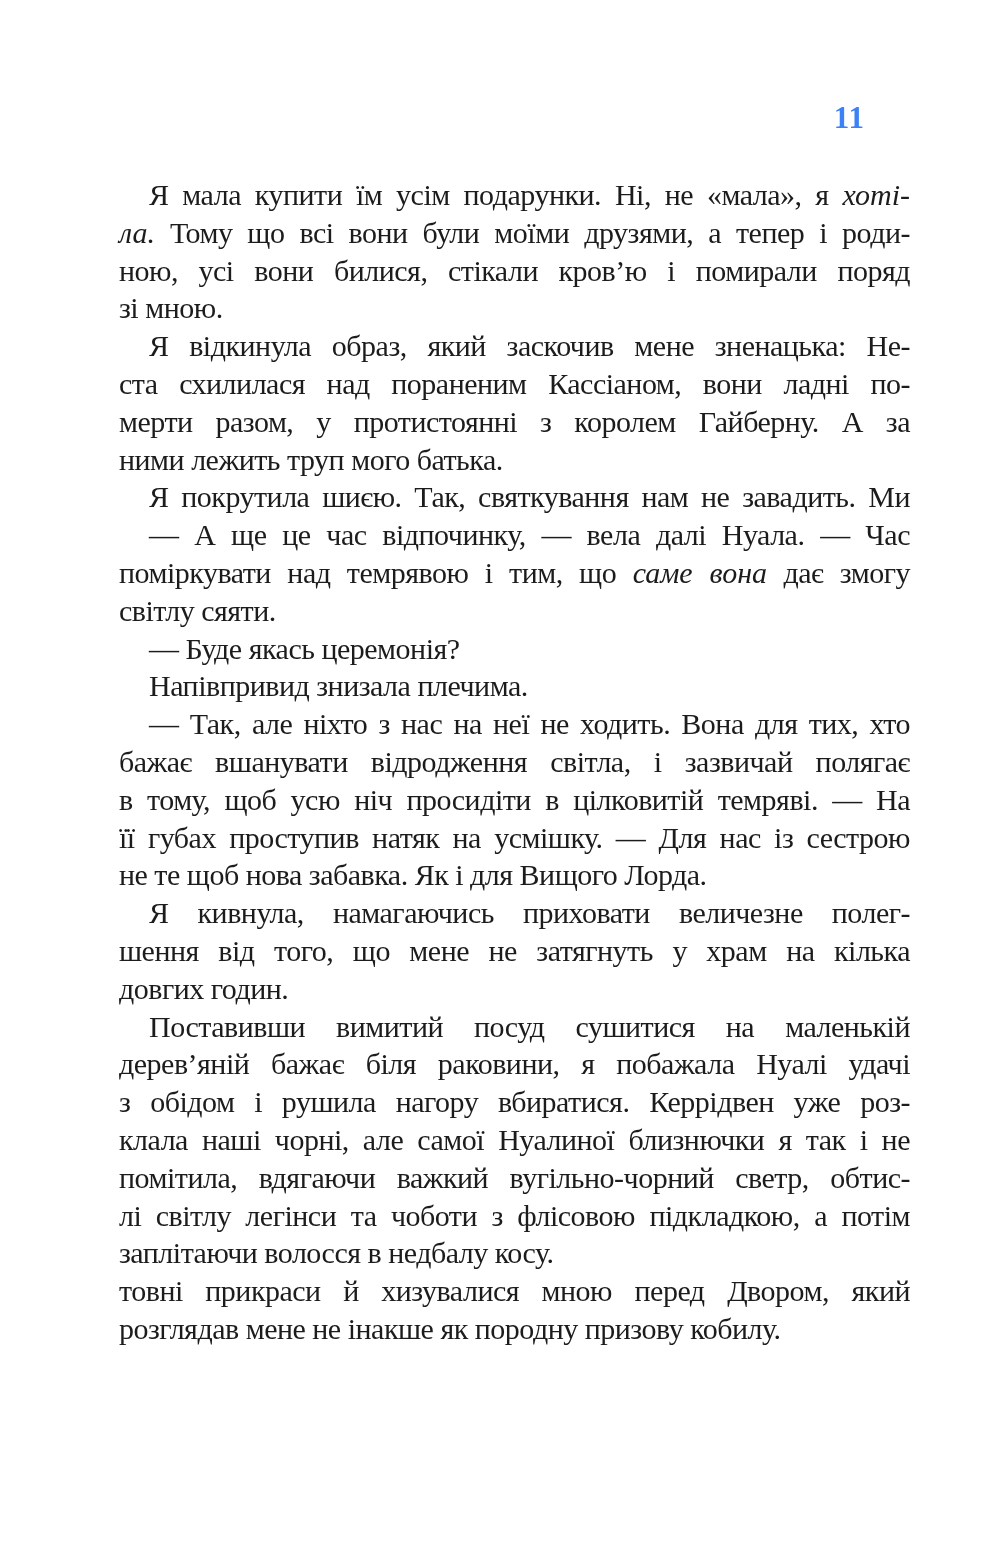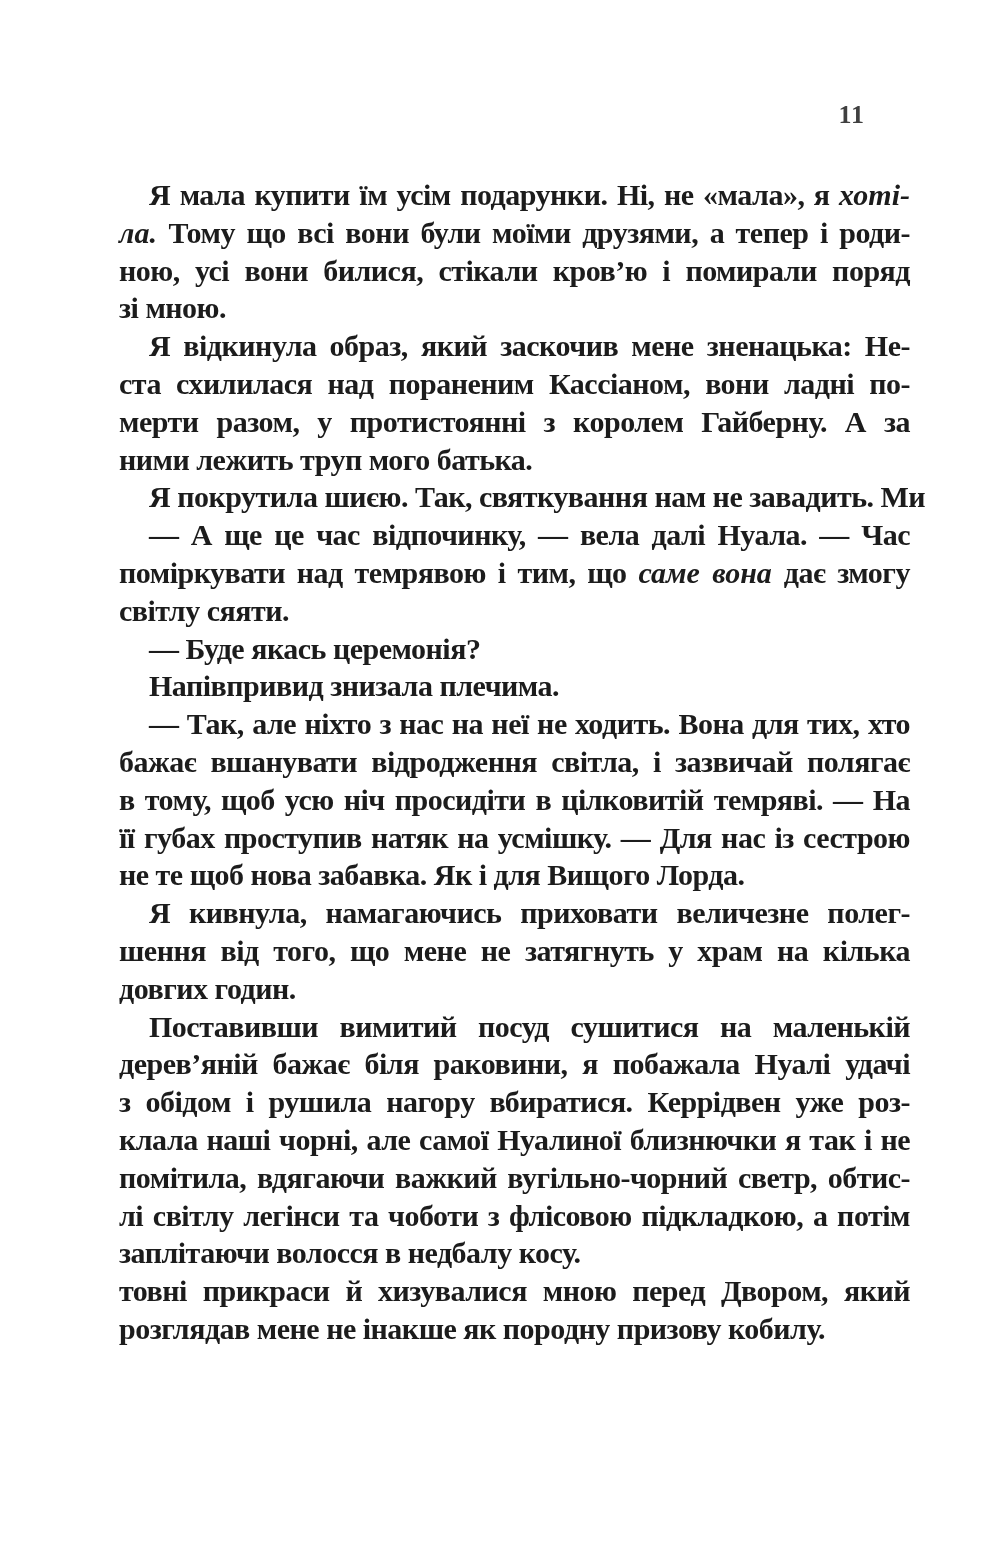--- a/index.html
+++ b/index.html
@@ -13,41 +13,40 @@
     height: 1552px;
     background: #ffffff;
     overflow: hidden;
     font-family: "Liberation Serif", serif;
     color: #1c1c1c;
   }
   .page-number {
     position: absolute;
     top: 100px;
     right: 135px;
-    font-size: 26px;
+    font-size: 31px;
     font-weight: bold;
     letter-spacing: 1px;
-    color: #404040;
+    color: #3b82f6;
   }
   .text-block {
     position: absolute;
     top: 176px;
     left: 119px;
     width: 791px;
     font-size: 30px;
     letter-spacing: -0.5px;
   }
   .line {
     height: 37.8px;
     line-height: 37.8px;
     white-space: nowrap;
     text-align: justify;
     text-align-last: justify;
     overflow: visible;
-    font-weight: bold;
   }
   .line.first {
     text-indent: 30px;
   }
   .line.last {
     text-align-last: left;
   }
   .line i {
     font-style: italic;
     letter-spacing: 0;

